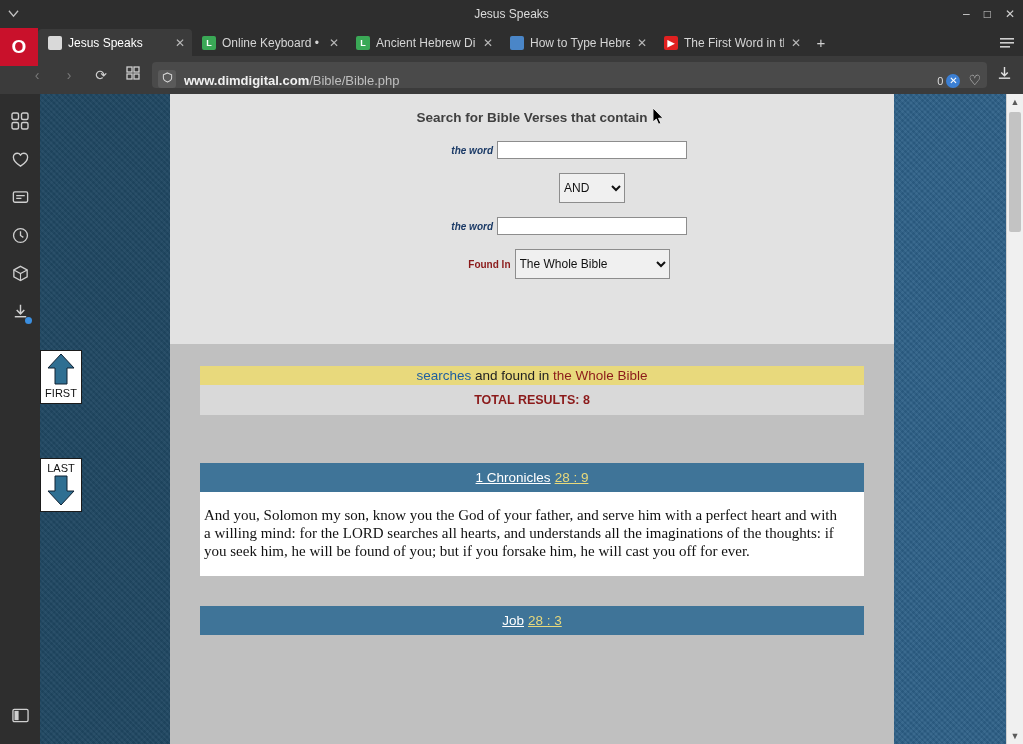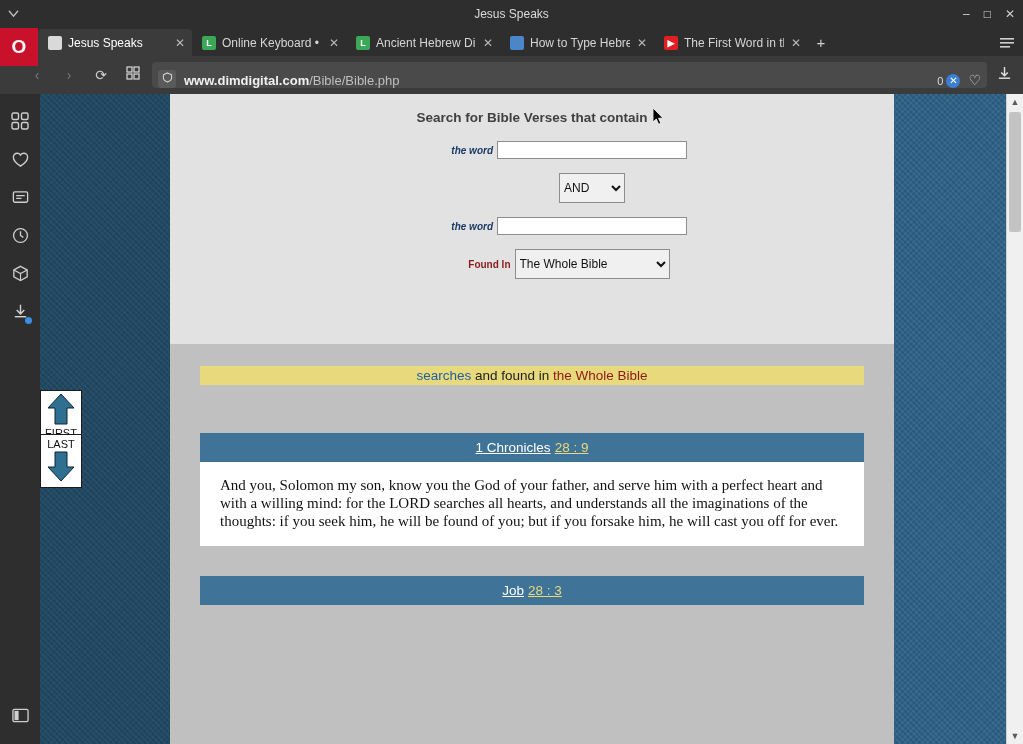--- a/index.html
+++ b/index.html
@@ -353,37 +353,37 @@
   .verse-head .ref {
     color: #e8d97c;
     margin-left: 4px;
   }
   .verse-body {
     background: #ffffff;
     color: #111111;
     font-family: "Liberation Serif", serif;
     font-size: 15px;
     line-height: 18px;
-    padding: 14px 22px 16px 20px;
+    padding: 14px 22px 16px 4px;
   }
   .verse-body.pad-top { padding-top: 26px; }
   
   .nav-block {
     position: absolute;
     left: 0;
     width: 42px;
     border: 1px solid #1b1b1b;
     background: #ffffff;
     text-align: center;
     font-size: 11px;
     color: #111;
     box-sizing: border-box;
   }
-  .nav-block.first { top: 256px; height: 54px; margin-top: 40px; }
-  .nav-block.last  { top: 340px; height: 54px; }
+  .nav-block.first { top: 256px; height: 54px; }
+  .nav-block.last  { top: 364px; height: 54px; }
   .nav-block .arrow { display:block; }
   .nav-block .lbl {
     font-family: "Liberation Sans", sans-serif;
     font-size: 11px;
     line-height: 12px;
   }
   
   .pagescroll {
     position: absolute;
     right: 0; top: 0; bottom: 0;
@@ -599,20 +599,21 @@
       </div>
 
     </div>
 
     <div class="results-wrap">
       <div class="banner">
         <span class="b-search">searches</span>
         <span class="b-and">and found in</span>
         <span class="b-where">the Whole Bible</span>
       </div>
+      <div class="totals">TOTAL RESULTS: 8</div>
 
       <div class="verse-block">
         <div class="verse-head">
           <a class="book" href="#">1 Chronicles</a><a class="ref" href="#">28 : 9</a>
         </div>
         <div class="verse-body">And you, Solomon my son, know you the God of your father, and serve him with a perfect heart and with a willing mind: for the LORD searches all hearts, and understands all the imaginations of the thoughts: if you seek him, he will be found of you; but if you forsake him, he will cast you off for ever.</div>
       </div>
 
       <div class="verse-block" style="margin-top:30px;">
         <div class="verse-head">

